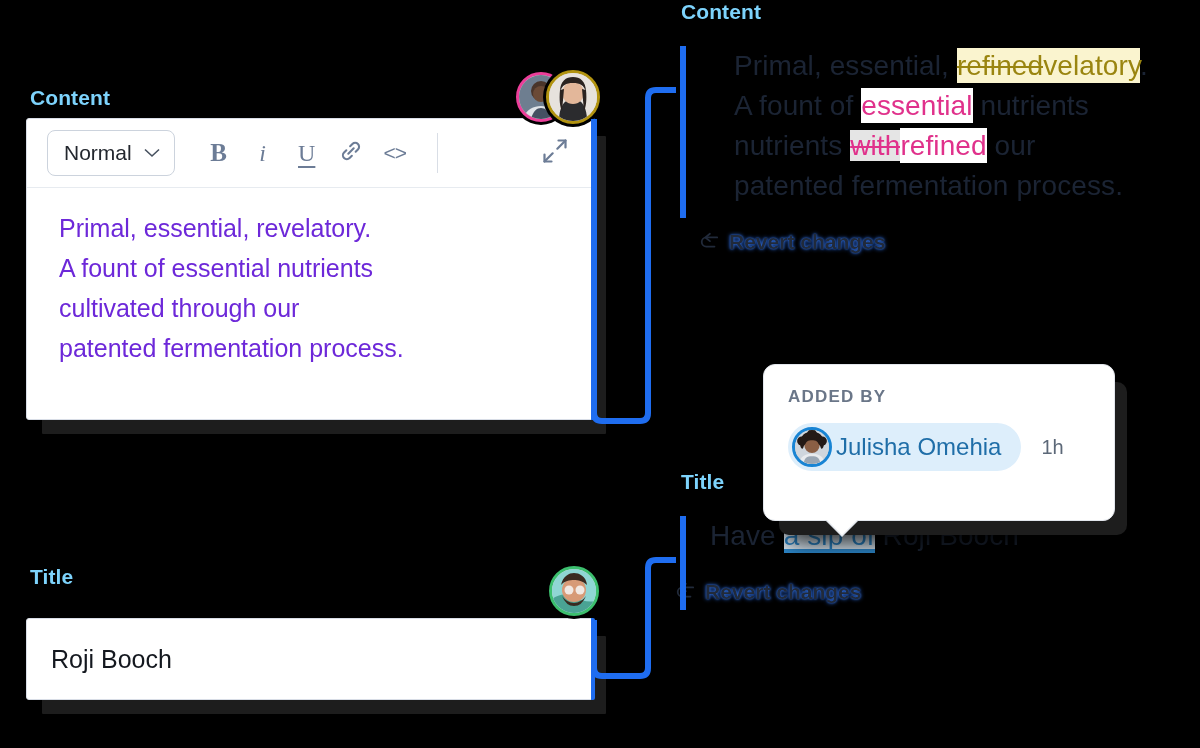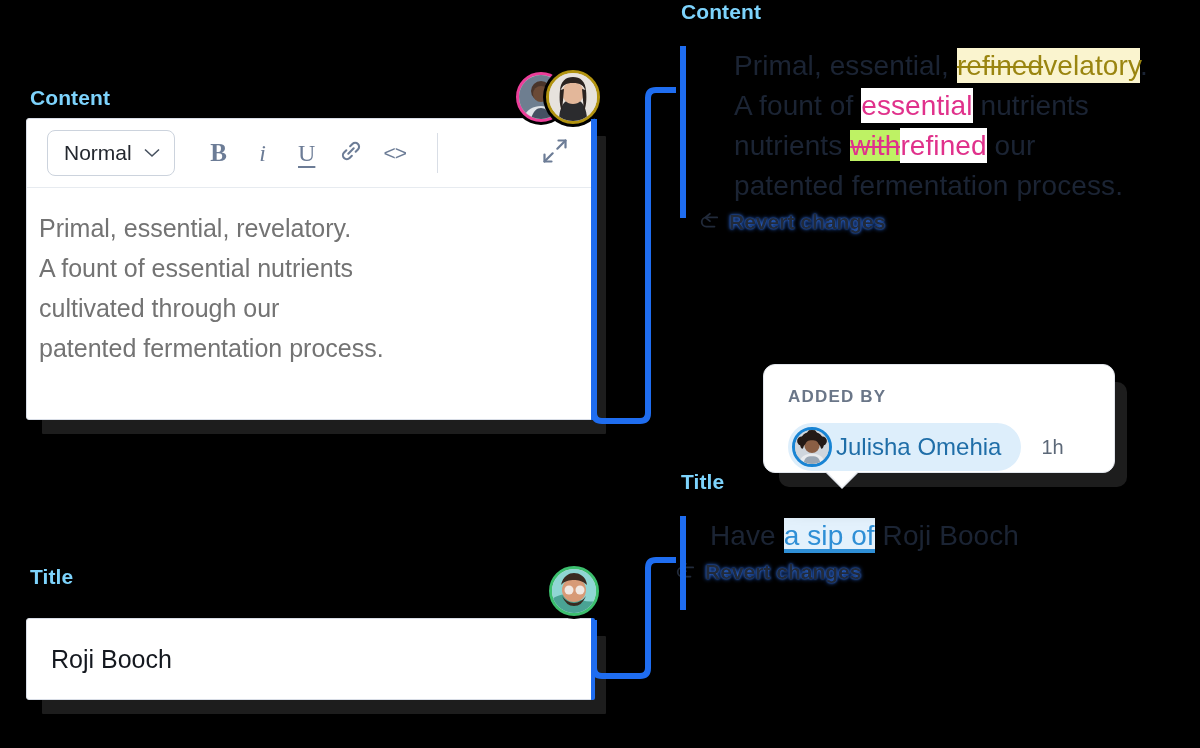--- a/index.html
+++ b/index.html
@@ -63,24 +63,24 @@
     color:#7b8aa3; cursor:pointer; user-select:none;
   }
   .tb-btn.first { margin-left: 22px; }
   .tb-bold { font-weight: 700; font-size: 25px; color:#6c7c96; font-family:"Liberation Serif", serif;}
   .tb-ital { font-style: italic; font-size: 24px; color:#6c7c96; font-family:"Liberation Serif", serif;}
   .tb-undl { font-size: 24px; color:#6c7c96; text-decoration: underline; text-underline-offset:5px; font-family:"Liberation Serif", serif;}
   .tb-code { font-size: 21px; color:#6c7c96; font-family:"Liberation Sans", sans-serif; letter-spacing:-1px;}
   .tb-spacer { flex: 1; }
 
   .editor-body {
-    padding: 20px 12px;
+    padding: 20px 32px;
     font-size: 25px;
     line-height: 40px;
-    color: #737373;
+    color: #6d28d9;
     white-space: pre-line;
   }
 
   
   .title-card { left: 26px; top: 618px; width: 568px; height: 82px; }
   .title-input-text {
     padding: 0 24px; height: 100%;
     display: flex; align-items: center;
     font-size: 25px; color: #14181f;
   }
@@ -109,40 +109,40 @@
     font-size: 28px;
     line-height: 40px;
     color: #1b2434;
     letter-spacing: .1px;
   }
   .diff-text .line { white-space: nowrap; margin-left: 36px; }
 
   mark.ins-y { background:#faf4cf; color:#9a8510; padding:2px 0; }
   mark.del-y { background:#faf4cf; color:#9a8510; text-decoration: line-through; text-decoration-thickness:2px; padding:2px 0;}
   mark.ins-p { background:#ffffff; color:#e0318b; padding:2px 0; }
-  mark.del-p { background:#bef264; color:#e0318b; text-decoration: line-through; text-decoration-thickness:2px; padding:0 0;}
+  mark.del-p { background:#e5e5e5; color:#e0318b; text-decoration: line-through; text-decoration-thickness:2px; padding:0 0;}
   mark.ins-b {
     background:#e3f1fc; color:#2f8fd6; padding:2px 0;
     box-shadow: inset 0 -4px 0 0 #2f8fd6;
   }
 
   .revert {
     display: inline-flex; align-items: center; gap: 9px;
-    margin-top: 4px;
+    margin-top: 24px;
     font-size: 21px; font-weight: 700;
     color: #212a3a;
     text-shadow: 0 0 2px #2f6fe4, 0 0 4px #2f6fe4;
     cursor: pointer; white-space: nowrap;
   }
   .revert svg { display:block; }
 
   
   .tooltip {
     position: absolute; left: 763px; top: 364px;
-    width: 352px; height: 109px;
+    width: 352px; height: 157px;
     background: #ffffff;
     border: 1px solid #e2e6ec;
     border-radius: 12px;
     box-shadow: 14px 16px 0 -2px #1d1d1d, 20px 22px 26px rgba(0,0,0,.9);
     padding: 22px 24px;
     z-index: 8;
   }
   .tooltip::before{
     content:""; position:absolute;
     left: 62px; bottom: -15px;

